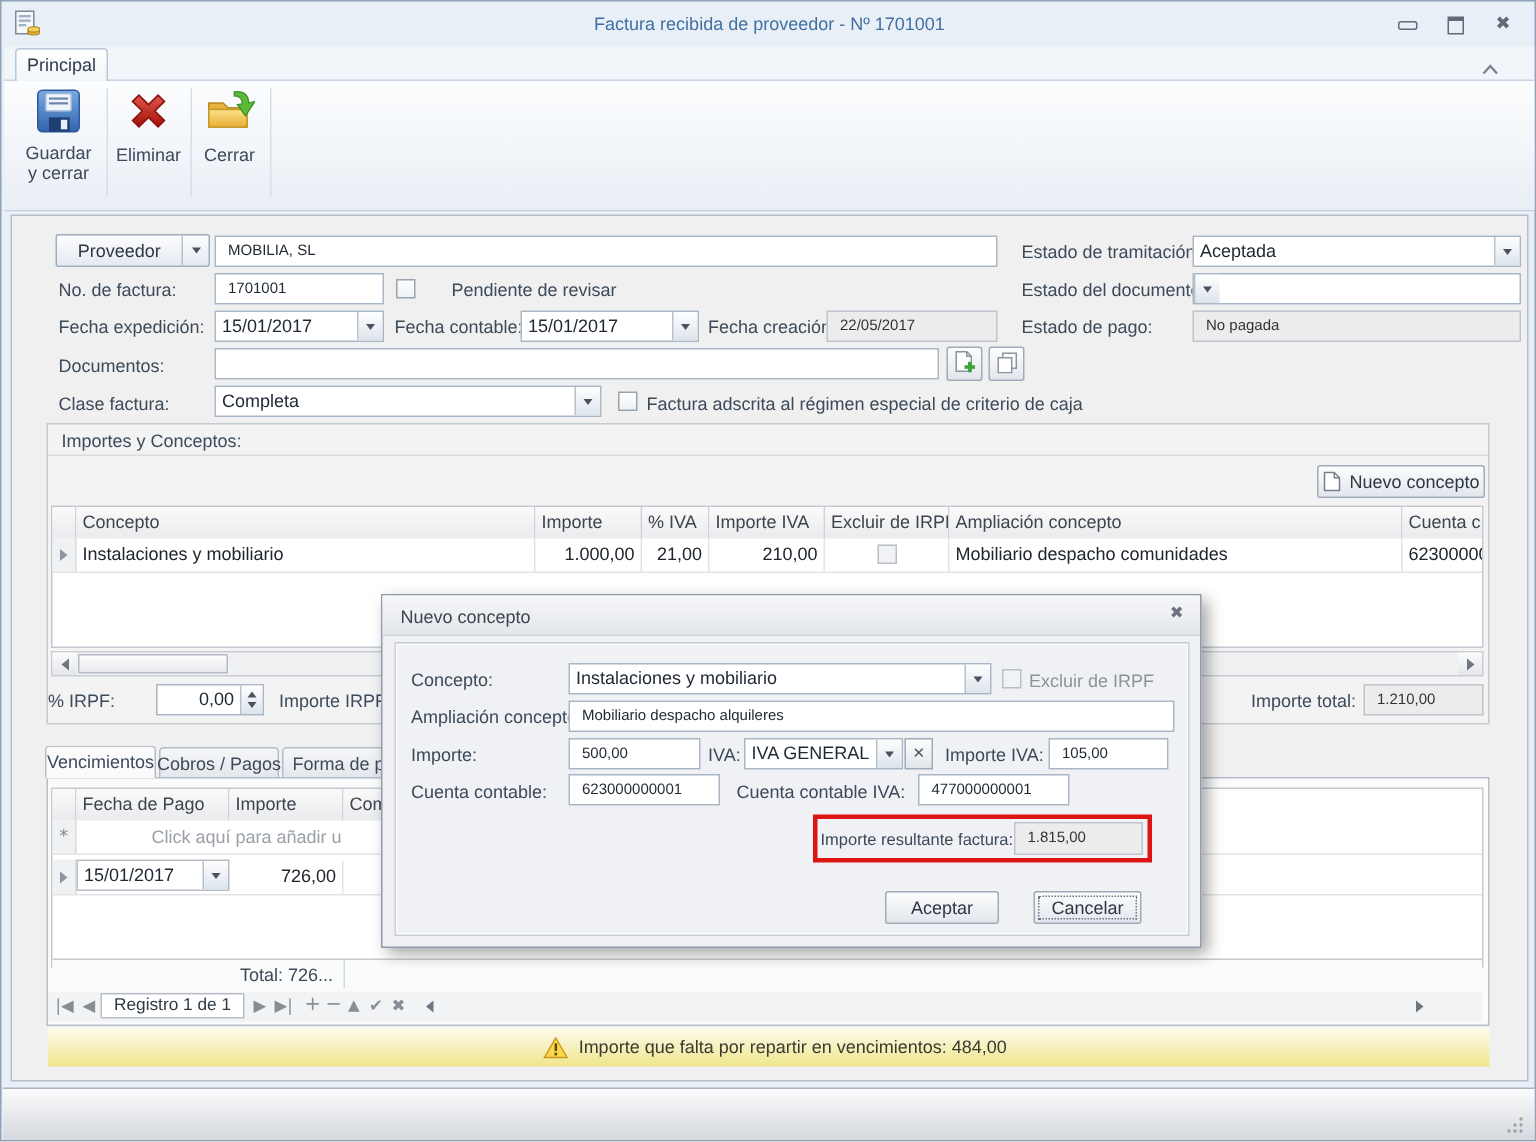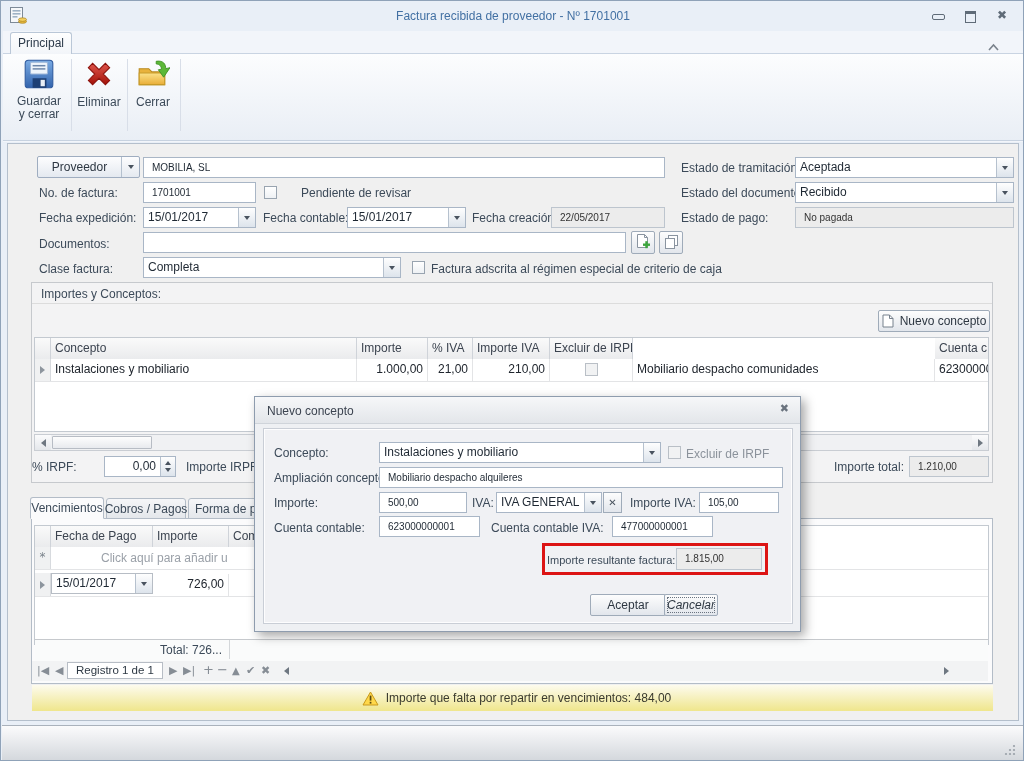--- a/index.html
+++ b/index.html
@@ -163,21 +163,20 @@
         <span class="tri"></span>
       </div>
   </div>
 
   <div class="lbl" style="left:38px;top:185px;">No. de factura:</div>
   <div class="fld" style="left:142px;top:181px;width:113px;">1701001</div>
   <span class="cb" style="left:263px;top:185px;"></span>
   <div class="lbl" style="left:282px;top:185px;margin-left:18px;">Pendiente de revisar</div>
   <div class="lbl" style="left:680px;top:185px;">Estado del documento:</div>
   <div class="combo" style="left:794px;top:181px;width:219px;">
-    <div class="val">Recibido</div>
     <div class="db">
         <span class="tri"></span>
       </div>
   </div>
 
   <div class="lbl" style="left:38px;top:210px;">Fecha expedición:</div>
   <div class="combo" style="left:142px;top:206px;width:113px;">
     <div class="val">15/01/2017</div>
     <div class="db">
         <span class="tri"></span>
@@ -238,20 +237,21 @@
     <span>Nuevo concepto</span>
   </div>
 
   <div class="abs" style="left:33px;top:336px;width:955px;height:95px;background:#fff;border:1px solid #c3c9d0;box-sizing:border-box;"></div>
   <div class="gh" style="left:34px;top:337px;width:16px;"></div>
   <div class="gh" style="left:50px;top:337px;width:306px;">Concepto</div>
   <div class="gh" style="left:356px;top:337px;width:71px;">Importe</div>
   <div class="gh" style="left:427px;top:337px;width:45px;">% IVA</div>
   <div class="gh" style="left:472px;top:337px;width:77px;">Importe IVA</div>
   <div class="gh" style="left:549px;top:337px;width:83px;">Excluir de IRPF</div>
+  <div class="gh" style="left:632px;top:337px;width:302px;">Ampliación concepto</div>
   <div class="gh" style="left:934px;top:337px;width:53px;border-right:none;">Cuenta c</div>
 
   <div class="abs" style="left:34px;top:358px;width:16px;height:22px;background:#f0f1f2;border-right:1px solid #d7dade;
        display:flex;align-items:center;justify-content:center;box-sizing:border-box;">
     <span class="tri-r" style="border-left-color:#8d959e;"></span>
     </div>
   <div class="gc" style="left:50px;top:358px;width:306px;">Instalaciones y mobiliario</div>
   <div class="gc r" style="left:356px;top:358px;width:71px;">1.000,00</div>
   <div class="gc r" style="left:427px;top:358px;width:45px;">21,00</div>
   <div class="gc r" style="left:472px;top:358px;width:77px;">210,00</div>
@@ -402,16 +402,16 @@
     <div class="lbl" style="left:19px;top:124px;">Cuenta contable:</div>
     <div class="fld" style="left:124px;top:119px;width:101px;">623000000001</div>
     <div class="lbl" style="left:236px;top:124px;">Cuenta contable IVA:</div>
     <div class="fld" style="left:357px;top:119px;width:101px;">477000000001</div>
 
     <div class="lbl" style="left:292px;top:156px;font-size:11px;">Importe resultante factura:</div>
     <div class="fld ro" style="left:421px;top:151px;width:86px;height:22px;">1.815,00</div>
     <div class="hl" style="left:287px;top:146px;width:226px;height:32px;"></div>
 
     <div class="btn" style="left:335px;top:197px;width:76px;height:22px;">Aceptar</div>
-    <div class="btn" style="left:409px;top:197px;width:54px;height:22px;outline:1px dotted #6a7480;outline-offset:-4px;font-style:italic;">Cancelar</div>
+    <div class="btn" style="left:434px;top:197px;width:72px;height:22px;outline:1px dotted #6a7480;outline-offset:-4px;">Cancelar</div>
   </div>
 
 </div>
 
 </body></html>

